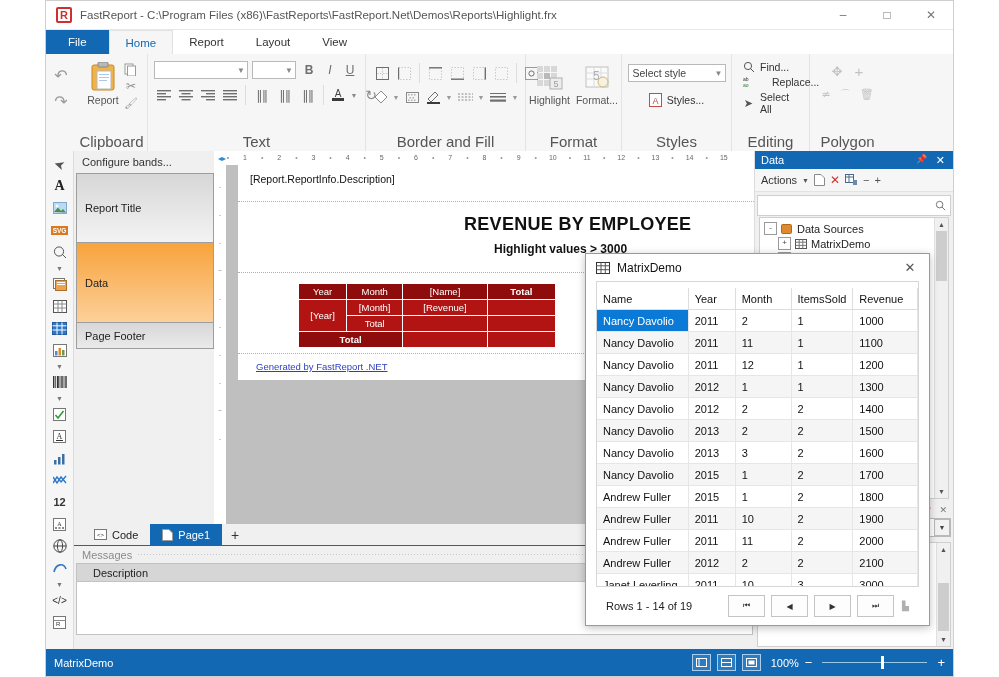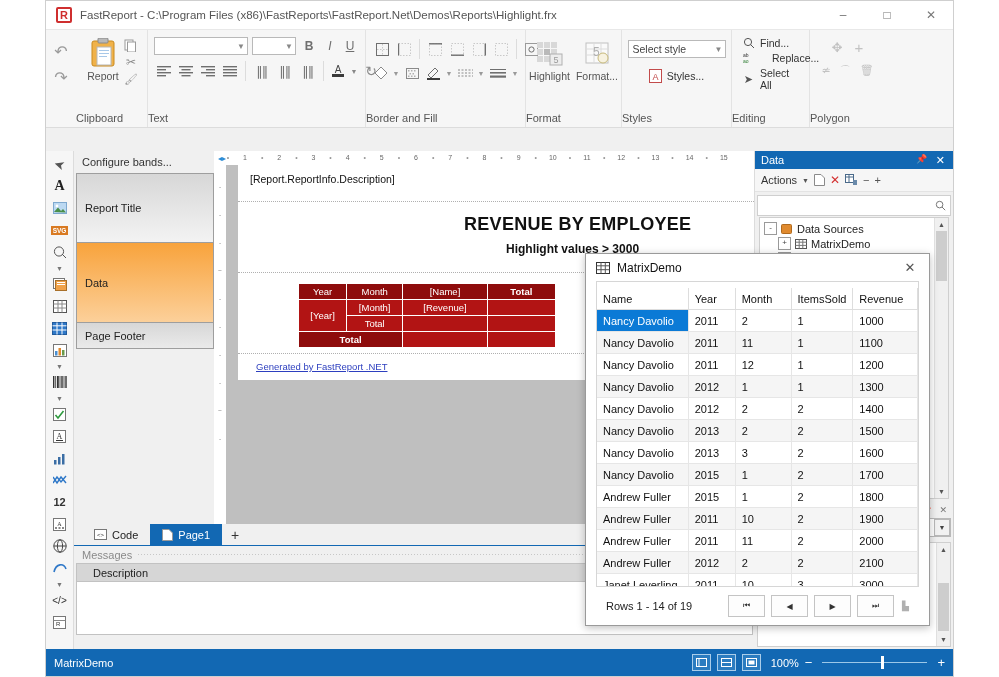--- a/index.html
+++ b/index.html
@@ -24,21 +24,21 @@
   .tabstrip{height:24px;background:#ffffff;display:flex;align-items:flex-end;position:relative;}
   .rtab{height:24px;line-height:24px;padding:0 16px;font-size:11.5px;color:#333;box-sizing:border-box;}
   .rtab.file{background:#1268b3;color:#fff;padding:0 22px;}
   .rtab.active{background:#f6f6f6;color:#1268b3;border:1px solid #e2e2e2;border-bottom:none;}
 
   
   .ribbon{height:97px;background:#f6f6f6;border-bottom:1px solid #dcdcdc;display:flex;position:relative;}
   .rgroup{height:97px;position:relative;display:flex;flex-direction:column;
           border-right:1px solid #e3e3e3;box-sizing:border-box;}
   .rgroup-body{flex:1;display:flex;align-items:flex-start;padding:4px 6px 0 6px;}
-  .rgroup-title{height:16px;line-height:14px;font-size:11px;color:#555;}
+  .rgroup-title{height:16px;line-height:14px;text-align:center;font-size:15px;color:#555;}
   .gray{color:#9a9a9a;}
   .ic{display:inline-flex;align-items:center;justify-content:center;color:#6f6f6f;}
   .vsplit{width:1px;background:#dcdcdc;height:20px;align-self:center;margin:0 3px;}
 
   .combo{height:18px;border:1px solid #b9b9b9;background:#fff;display:flex;align-items:center;
          box-sizing:border-box;font-size:10.5px;color:#444;padding-left:4px;}
   .combo .arr{margin-left:auto;width:12px;text-align:center;color:#888;font-size:8px;}
 
   .btnlbl{font-size:10.5px;color:#555;}
 
@@ -195,20 +195,27 @@
       <div class="rtxt">R</div>
     </div>
     <div class="title-text">FastReport - C:\Program Files (x86)\FastReports\FastReport.Net\Demos\Reports\Highlight.frx</div>
     <div class="win-btns">
       <div class="win-btn">–</div>
       <div class="win-btn">□</div>
       <div class="win-btn close">✕</div>
     </div>
   </div>
 
+  <div class="tabstrip">
+    <div class="rtab file">File</div>
+    <div class="rtab active">Home</div>
+    <div class="rtab">Report</div>
+    <div class="rtab">Layout</div>
+    <div class="rtab">View</div>
+  </div>
 
   <div class="ribbon">
 
     <div class="rgroup" style="width:30px;border-right:none;">
       <div class="rgroup-body" style="flex-direction:column;padding-top:8px;align-items:center;">
         <div class="ic" style="height:26px;font-size:16px;color:#9a9a9a;">↶</div>
         <div class="ic" style="height:26px;font-size:16px;color:#9a9a9a;">↷</div>
       </div>
       <div class="rgroup-title"></div>
     </div>
@@ -724,21 +731,21 @@
 
       <div class="canvas">
         <div class="page">
 
           <div class="pageband" style="height:36px;">
             <div class="txtobj" style="left:12px;top:8px;">[Report.ReportInfo.Description]</div>
           </div>
 
           <div class="pageband" style="height:70px;">
             <div class="txtobj rpt-title" style="left:226px;top:12px;">REVENUE BY EMPLOYEE</div>
-            <div class="txtobj rpt-sub" style="left:268px;top:40px;">Highlight values &gt; 3000</div>
+            <div class="txtobj rpt-sub" style="left:256px;top:40px;">Highlight values &gt; 3000</div>
           </div>
 
           <div class="pageband" style="height:80px;">
             <table class="matrix" style="left:60px;top:10px;width:258px;">
               <tbody>
                   <tr>
                 <td class="m-hdr" style="width:48px;">Year</td>
                 <td class="m-hdr" style="width:56px;">Month</td>
                 <td class="m-hdr" style="width:85px;">[Name]</td>
                 <td class="m-hdr bold" style="width:69px;">Total</td>

